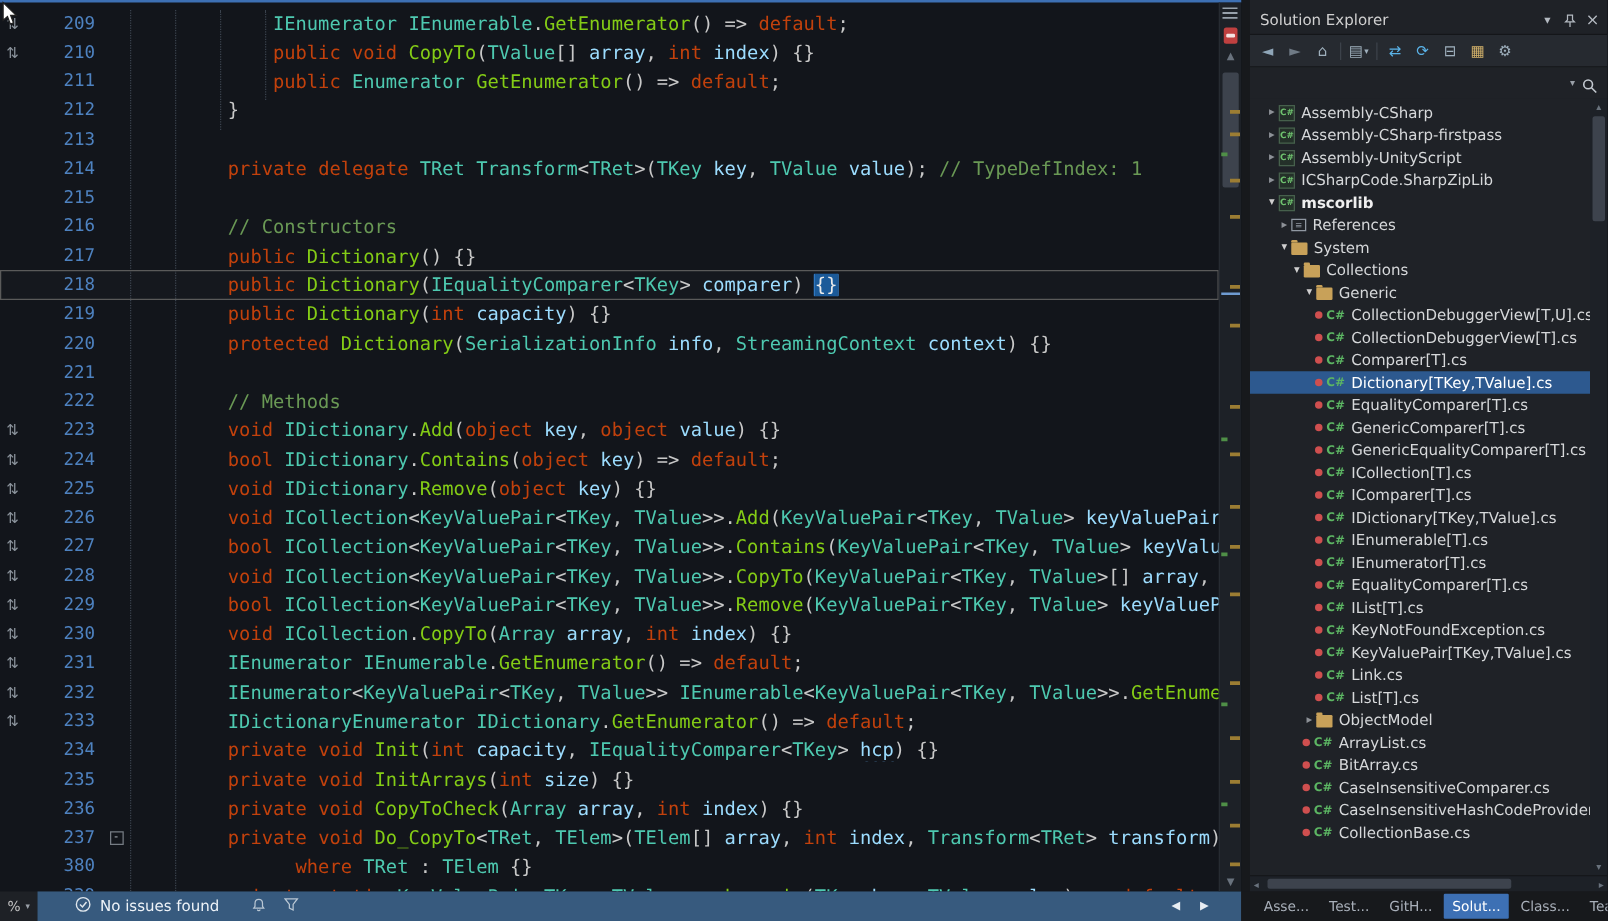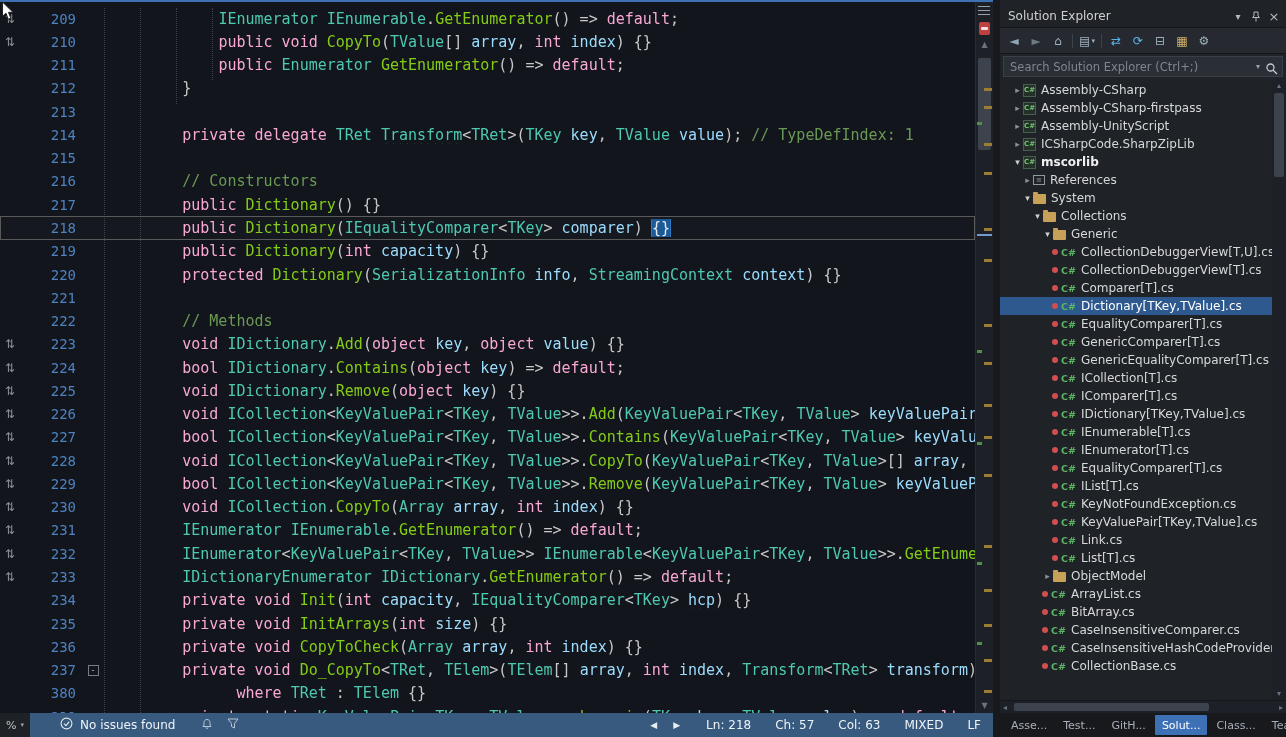--- a/index.html
+++ b/index.html
@@ -20,21 +20,21 @@
   .lines{position:absolute;top:5px;left:0;right:18px;bottom:-40px;z-index:1}
   .code-line{display:flex;height:23.27px;align-items:center;white-space:pre;
              font-family:"DejaVu Sans Mono","Liberation Mono",monospace;font-size:15px}
   .code-line.cur{box-shadow:inset 0 0 0 1px var(--curline);background:rgba(255,255,255,0.015)}
   .gl{width:30px;padding-left:5px;color:#8b939c;font-size:12px;flex:none;font-family:"DejaVu Sans",sans-serif}
   .ln{width:46px;text-align:right;color:#4e82c0;font-size:14px;flex:none}
   .fold{width:34px;flex:none;display:flex;align-items:center;justify-content:center}
   .foldbox{width:11px;height:11px;border:1px solid #767c84;color:#b5bac0;font-size:9px;line-height:9px;
            text-align:center;background:#12151b}
   .ct{flex:1;overflow:hidden;color:#d4d4d4}
-  .tok-k{color:#f9a8d4}.tok-t{color:#4ec9b0}.tok-m{color:#84cc16}.tok-v{color:#9cdcfe}
+  .tok-k{color:#c2410c}.tok-t{color:#4ec9b0}.tok-m{color:#84cc16}.tok-v{color:#9cdcfe}
   .tok-o{color:#c8c8c8}.tok-c{color:#6a9955}
   .sq-g{text-decoration:underline wavy #3fae5a 1px;text-underline-offset:3px}
   .sq-b{text-decoration:underline wavy #5b9bd5 1px;text-underline-offset:3px}
   .tok-h{background:var(--brace);color:#eaeaea;outline:1px solid #2f77c0;border-radius:1px}
 
   .vsb{position:absolute;top:0;right:0;bottom:0;width:18px;background:#1d2127;border-left:1px solid #262b32;z-index:2}
   .split-grip{position:absolute;top:4px;right:3px;width:12px;height:9px;
       background:repeating-linear-gradient(to bottom,#97a1ab 0,#97a1ab 1.5px,transparent 1.5px,transparent 4px)}
   .err-badge{position:absolute;top:20px;right:3px;width:11px;height:13px;background:var(--errbadge);border-radius:2px}
   .err-badge::after{content:"";position:absolute;left:2px;right:2px;top:5px;height:3px;background:#f4e3e3;border-radius:1px}
@@ -205,21 +205,20 @@
           <span class="tb" style="color: rgb(159, 176, 189);">▤<span class="caret">▾</span></span>
           <span class="tbsep"></span>
           <span class="tb" style="color: rgb(90, 179, 232);">⇄</span>
           <span class="tb" style="color: rgb(90, 179, 232);">⟳</span>
           <span class="tb" style="color: rgb(159, 176, 189);">⊟</span>
           <span class="tb" style="color: rgb(210, 177, 106);">▦</span>
           <span class="tb" style="color: rgb(159, 176, 189);">⚙</span>
         </div>
 
       <div class="se-search">
-        <input type="text" value="" placeholder="Search Solution Explorer (Ctrl+;)" style="">
         <span class="search-caret">▾</span>
         <span class="search-mag">
           <svg width="13" height="13" viewBox="0 0 13 13">
               <circle cx="5.5" cy="5.5" r="3.5" stroke="#c3c9d0" stroke-width="1.3" fill="none"></circle>
               <path d="M8.2 8.2 L12 12" stroke="#c3c9d0" stroke-width="1.3"></path>
             </svg>
         </span>
       </div>
 
       <div class="tree-wrap">
@@ -438,27 +437,20 @@
           <svg width="12" height="11" viewBox="0 0 12 11">
               <path d="M1 1 h10 L7.5 5.5 V10 L4.5 8.5 V5.5 Z" stroke="#cfd9e2" stroke-width="1" fill="none"></path>
             </svg>
         </span>
       </div>
       <div class="sb-spacer"></div>
       <div class="sb-nav">
         <span>◀</span>
         <span>▶</span>
       </div>
-      <div class="sb-pos">
-        <span>Ln: 218</span>
-        <span>Ch: 57</span>
-        <span>Col: 63</span>
-        <span>MIXED</span>
-        <span>LF</span>
-      </div>
     </div>
     <div class="sb-gap"></div>
     <div class="sb-tabs" id="panel-tabs">
         <div class="ptab">Asse...</div>
         <div class="ptab">Test...</div>
         <div class="ptab">GitH...</div>
         <div class="ptab act">Solut...</div>
         <div class="ptab">Class...</div>
         <div class="ptab">Tea...</div>
       </div>

